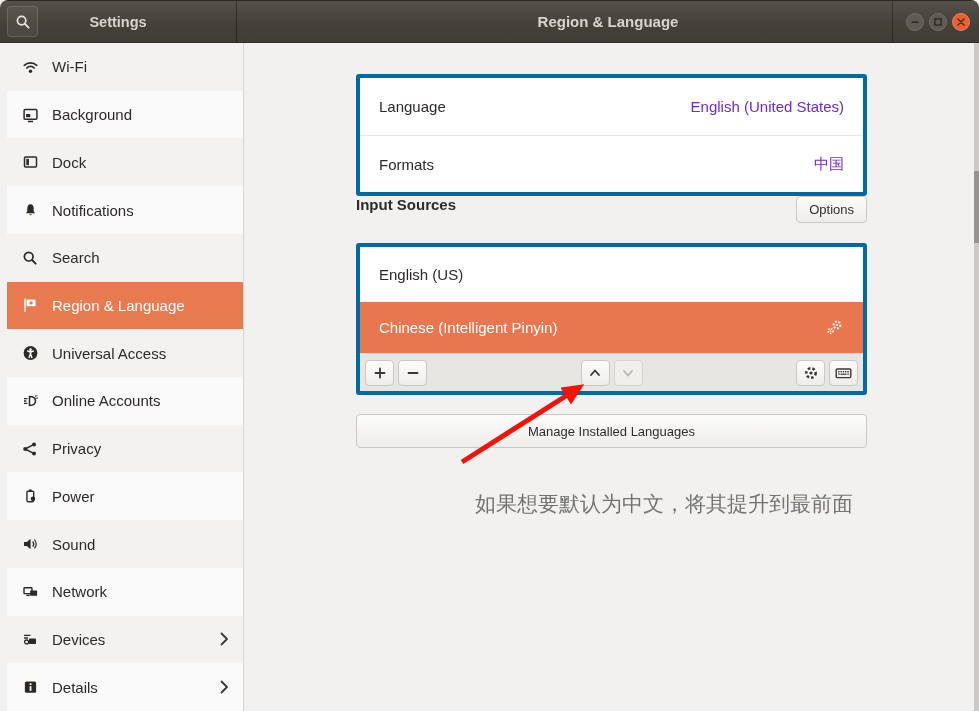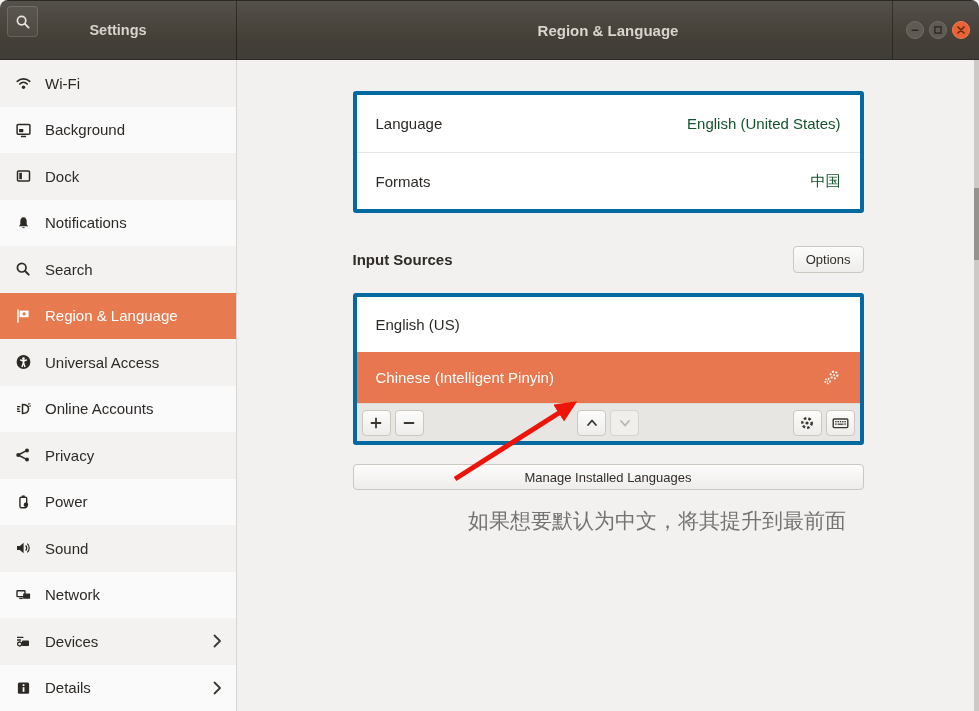--- a/index.html
+++ b/index.html
@@ -7,80 +7,80 @@
   body {
     font-family:"Liberation Sans","DejaVu Sans",sans-serif;
     background:#f2f1ef;
     font-size:15px;
     color:#2d2a26;
   }
   .app { width:979px; height:711px; display:flex; flex-direction:column;
          border-radius:8px 8px 0 0; overflow:hidden; position:relative; }
 
   
-  .headerbar { height:60px; flex-shrink:0; display:flex;
+  .headerbar { height:43px; flex-shrink:0; display:flex;
     background:linear-gradient(#54504a 0%,#454139 60%,#403c37 100%);
     border-top:1px solid #2b2926; border-bottom:1px solid #2e2b28; }
   .header-left { width:237px; flex-shrink:0; position:relative;
     border-right:1px solid rgba(0,0,0,0.4); display:flex; align-items:center; justify-content:center; }
   .search-btn { position:absolute; left:7px; top:5px; width:31px; height:31px;
     background:rgba(255,255,255,0.05); border:1px solid rgba(255,255,255,0.14);
     border-radius:4px; display:flex; align-items:center; justify-content:center; cursor:pointer; }
   .hdr-title { color:#d8d4ce; font-weight:bold; font-size:14.5px; }
   .header-main { flex:1; position:relative; display:flex; align-items:center; }
   .win-title { position:absolute; left:0; right:0; text-align:center;
     color:#d8d4ce; font-weight:bold; font-size:15px; }
   .window-controls { margin-left:auto; height:100%; display:flex; align-items:center;
     gap:5px; padding:0 9px 0 13px; border-left:1px solid rgba(0,0,0,0.35); position:relative; z-index:2; }
   .wbtn { width:18px; height:18px; border-radius:50%; display:flex;
     align-items:center; justify-content:center; cursor:pointer; }
   .wbtn.minmax { background:#5f5b54; border:1px solid #726e66; }
   .wbtn.close { background:#e96136; border:1px solid #ef7e54; }
 
   
-  .body { flex:1; display:flex; min-height:0; }
+  .body { flex:1; display:flex; min-height:0;padding-left:7px; }
 
   
   .sidebar { width:237px; flex-shrink:0; display:flex; flex-direction:column;
     background:#fbfafa; border-right:1px solid #d8d5d2; }
   .side-item { flex:1; display:flex; align-items:center; gap:13px;
     padding:0 14px; cursor:pointer; color:#2d2a26; }
   .side-item:nth-child(odd) { background:#f4f2f0; }
   .side-item.selected { background:#e87a50; color:#ffffff; }
   .side-icon { width:18px; display:flex; justify-content:center; flex-shrink:0; }
   .side-chevron { margin-left:auto; display:flex; }
 
   
   .content { flex:1; position:relative; background:#f2f1ef; }
   .panel { width:511px; margin:0 auto; }
   .card { background:#fff; border:4px solid #0369a1; border-radius:3px;text-align:right; }
   .card-top { margin-top:31px; }
   .prow { height:57px; display:flex; align-items:center; padding:0 19px; cursor:pointer; }
   .prow + .prow { border-top:1px solid #e8e5e2; }
-  .prow .val { margin-left:auto; color:#14532d; }
-
-  .sect-head { margin-top:33px; height:27px; display:flex; align-items:center; }
+  .prow .val { margin-left:auto; color:#6d28d9; }
+
+  .sect-head { height:27px; display:flex; }
   .sect-title { font-weight:bold; color:#2f2b26; }
   .btn { background:linear-gradient(#fcfcfb,#eeedeb); border:1px solid #cbc7c1;
     border-radius:4px; color:#312e29; font-size:13px; cursor:pointer;
     display:flex; align-items:center; justify-content:center; }
   .options-btn { margin-left:auto; height:27px; padding:0 12px; }
 
   .src-card { margin-top:20px; overflow:hidden; }
   .src-row { height:55px; display:flex; align-items:center; padding:0 19px; cursor:pointer; }
   .src-row.selected { height:51px; background:#e8764e; color:#fff; }
   .src-settings { margin-left:auto; display:flex; cursor:pointer; }
 
   .toolbar { height:38px; background:#e8e6e3; border-top:1px solid #dcd8d4;
     display:flex; align-items:center; gap:4px; padding:0 5px; }
   .tbtn { width:29px; height:26px; }
   .tbtn.disabled { background:#f1efec; border-color:#d7d3ce; cursor:default; }
   .tb-spacer { flex:1; }
 
-  .manage-btn { margin-top:19px; width:511px; height:26px; }
+  .manage-btn { margin-top:19px; width:511px; height:34px; }
 
   .annotation { position:absolute; left:195px; top:447px; width:450px;
     text-align:center; font-size:21px; color:#737373; }
   .arrow-svg { position:absolute; left:0; top:0; width:742px; height:668px; pointer-events:none; }
 
   .scrollbar { position:absolute; right:0; top:0; width:5px; height:100%;
     background:#ccc9c6; cursor:pointer; }
   .scroll-handle { position:absolute; right:0; top:128px; width:5px; height:72px; background:#96938e; }
 
   svg { display:block; }

